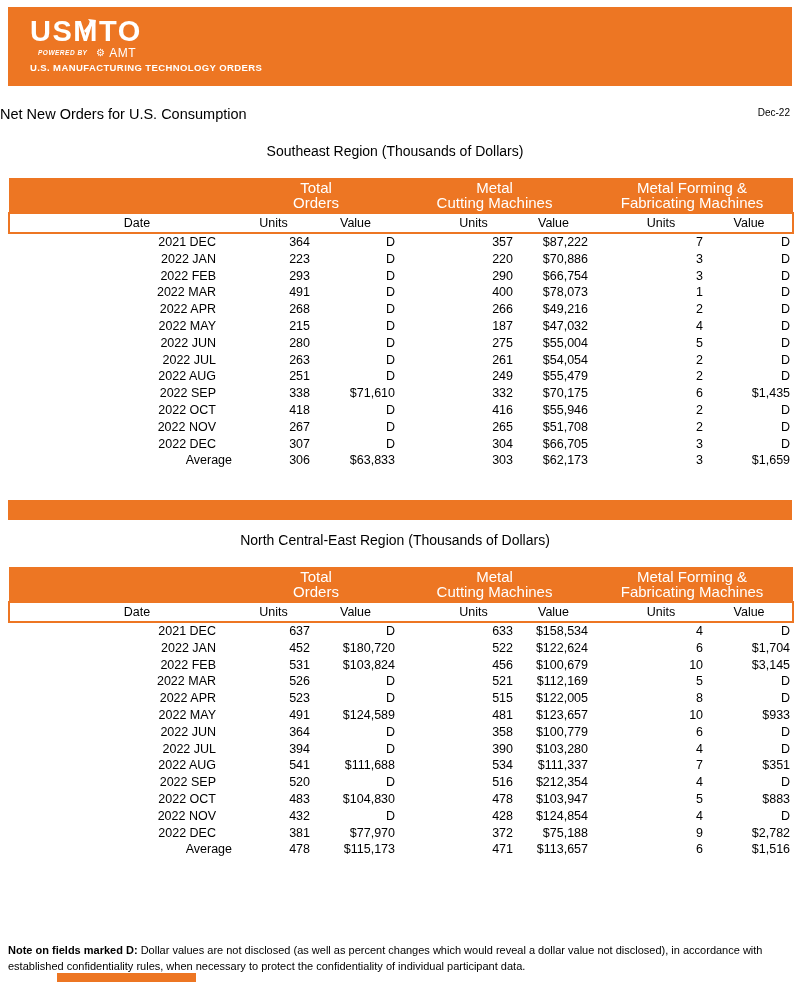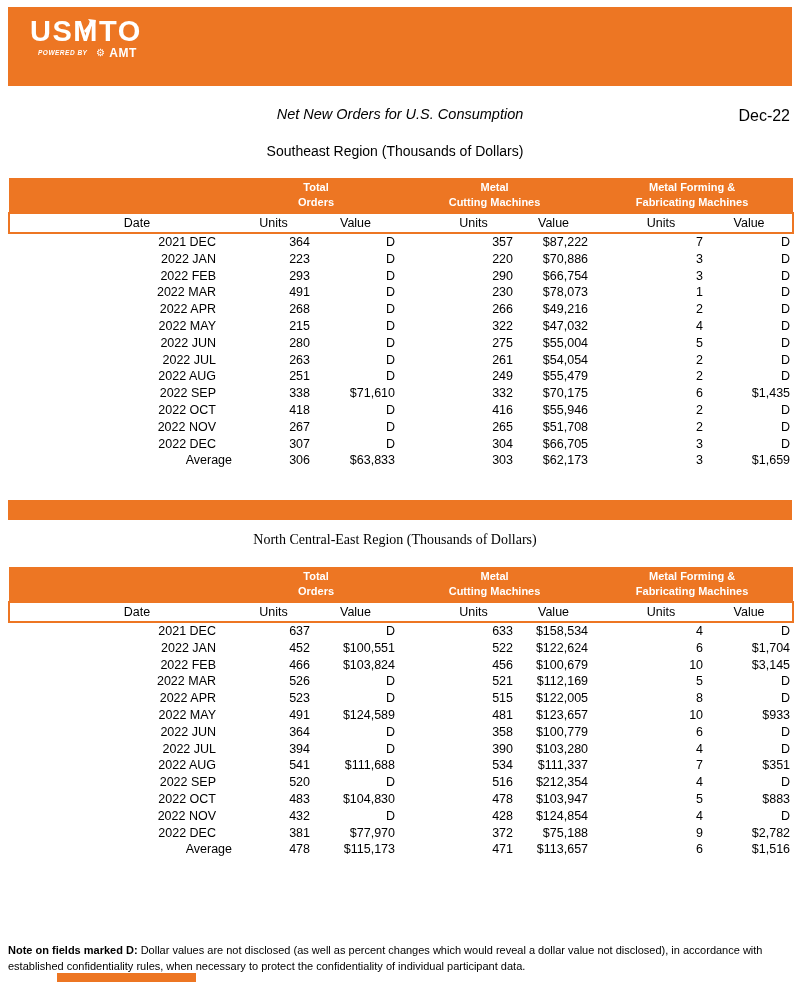--- a/index.html
+++ b/index.html
@@ -21,49 +21,49 @@
     position: relative; display: inline-block;
     font-size: 29px; font-weight: bold; letter-spacing: 1.5px; line-height: 30px;
   }
   .logo-arrow { position: absolute; left: 52px; top: -7px; }
   .powered-by-row { margin: 0 0 2px 8px; line-height: 12px; }
   .powered-by {
     font-size: 6.5px; font-weight: bold; font-style: italic; letter-spacing: .5px;
     vertical-align: 2px; margin-right: 4px;
   }
   .amt-gear { font-size: 10px; vertical-align: 1px; }
-  .amt { font-size: 12px; font-weight: bold; letter-spacing: .5px; }
+  .amt { font-size: 12px; font-weight: normal; letter-spacing: .5px; }
   .tagline { margin-top: 3px; font-size: 9.5px; font-weight: bold; letter-spacing: .4px; }
 
   
   .title-row { position: absolute; top: 106px; left: 0; width: 800px; height: 20px; }
   .report-title {
-    position: absolute; left: 0; width: 100%; text-align: center;
-    font-size: 14.5px; font-style: italic;
-  }
-  .report-period { position: absolute; right: 10px; top: 1px; font-size: 16px; }
+    position: absolute; left: 0; width: 100%; text-align: left;
+    font-size: 14.5px; 
+  }
+  .report-period { position: absolute; right: 10px; top: 1px; font-size: 10px; }
 
   .region-heading {
     position: absolute; left: 0; width: 790px; text-align: center; font-size: 14px;
   }
   .heading-1 { top: 143px; }
-  .heading-2 { top: 532px; font-family: Liberation Serif, serif; }
+  .heading-2 { top: 532px; }
 
   
   .region-table {
     position: absolute; left: 8px; width: 784px;
     border-collapse: collapse; table-layout: fixed; font-size: 12.5px;
   }
   .table-1 { top: 178px; }
   .table-2 { top: 567px; }
   .region-table th, .region-table td { padding: 0; font-weight: normal; }
   .group-row th {
-    background: var(--orange); color: #fff; font-weight: bold;
+    background: var(--orange); color: #fff; font-weight: normal;
     height: 35px; text-align: center; vertical-align: middle; line-height: 15px;
-    font-size: 11px;
+    font-size: 15px;
   }
   .sub-row th {
     height: 20px; text-align: center; background: #fff; font-size: 12.5px;
     border-top: 2px solid var(--orange); border-bottom: 2px solid var(--orange);
   }
   .sub-row th:first-child { border-left: 2px solid var(--orange); padding-left: 30px; }
   .sub-row th:last-child  { border-right: 2px solid var(--orange); }
   .region-table tbody td {
     height: 16.8px; line-height: 16.8px; white-space: nowrap;
     text-align: right; padding-right: 3px;
@@ -99,20 +99,21 @@
         <line x1="3" y1="13" x2="10" y2="4" stroke="#fff" stroke-width="3"></line>
         <polygon points="6,0 14,1 12,8" fill="#fff"></polygon>
       </svg>
     </span>
   </div>
   <div class="powered-by-row">
     <span class="powered-by">POWERED BY</span>
     <span class="amt-gear">⚙</span>
     <span class="amt">AMT</span>
   </div>
+  <div class="tagline">U.S. MANUFACTURING TECHNOLOGY ORDERS</div>
 </div>
 
 <div class="title-row">
   <div class="report-title">Net New Orders for U.S. Consumption</div>
   <div class="report-period">Dec-22</div>
 </div>
 
 <div class="region-heading heading-1">Southeast Region (Thousands of Dollars)</div>
 
 <table class="region-table table-1">
@@ -187,21 +188,21 @@
         <td class="num">$66,754</td>
         <td class="spacer"></td>
         <td class="num">3</td>
         <td class="num">D</td>
       </tr>
       <tr>
         <td class="date">2022 MAR</td>
         <td class="num">491</td>
         <td class="num">D</td>
         <td class="spacer"></td>
-        <td class="num">230</td>
+        <td class="num">400</td>
         <td class="num">$78,073</td>
         <td class="spacer"></td>
         <td class="num">1</td>
         <td class="num">D</td>
       </tr>
       <tr>
         <td class="date">2022 APR</td>
         <td class="num">268</td>
         <td class="num">D</td>
         <td class="spacer"></td>
@@ -209,21 +210,21 @@
         <td class="num">$49,216</td>
         <td class="spacer"></td>
         <td class="num">2</td>
         <td class="num">D</td>
       </tr>
       <tr>
         <td class="date">2022 MAY</td>
         <td class="num">215</td>
         <td class="num">D</td>
         <td class="spacer"></td>
-        <td class="num">322</td>
+        <td class="num">187</td>
         <td class="num">$47,032</td>
         <td class="spacer"></td>
         <td class="num">4</td>
         <td class="num">D</td>
       </tr>
       <tr>
         <td class="date">2022 JUN</td>
         <td class="num">280</td>
         <td class="num">D</td>
         <td class="spacer"></td>
@@ -365,31 +366,31 @@
         <td class="spacer"></td>
         <td class="num">633</td>
         <td class="num">$158,534</td>
         <td class="spacer"></td>
         <td class="num">4</td>
         <td class="num">D</td>
       </tr>
       <tr>
         <td class="date">2022 JAN</td>
         <td class="num">452</td>
-        <td class="num">$100,551</td>
+        <td class="num">$180,720</td>
         <td class="spacer"></td>
         <td class="num">522</td>
         <td class="num">$122,624</td>
         <td class="spacer"></td>
         <td class="num">6</td>
         <td class="num">$1,704</td>
       </tr>
       <tr>
         <td class="date">2022 FEB</td>
-        <td class="num">466</td>
+        <td class="num">531</td>
         <td class="num">$103,824</td>
         <td class="spacer"></td>
         <td class="num">456</td>
         <td class="num">$100,679</td>
         <td class="spacer"></td>
         <td class="num">10</td>
         <td class="num">$3,145</td>
       </tr>
       <tr>
         <td class="date">2022 MAR</td>

